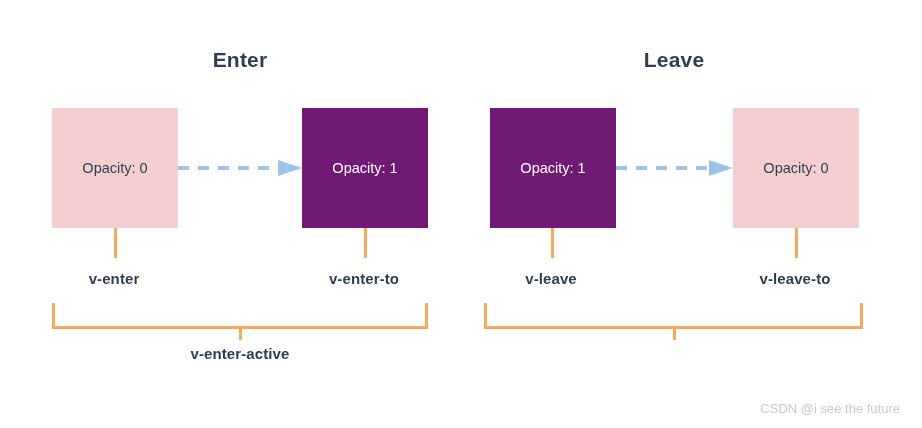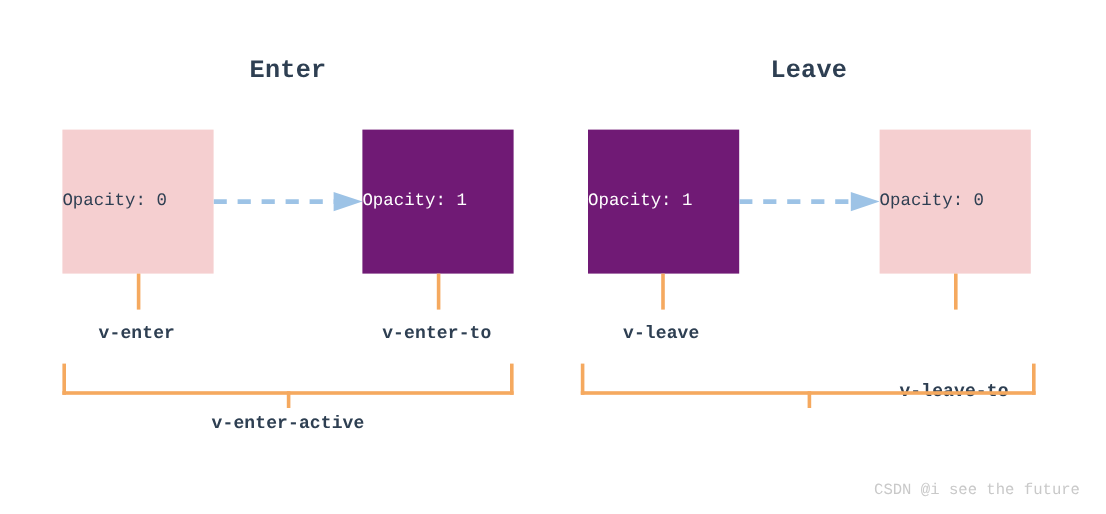--- a/index.html
+++ b/index.html
@@ -14,21 +14,20 @@
     overflow: hidden;
     font-family: "Liberation Sans", sans-serif;
     -webkit-font-smoothing: antialiased;
   }
 
   .canvas {
     position: absolute;
     left: 0; top: 0;
     width: 922px;
     height: 428px;
-    font-family: Liberation Mono, monospace;
   }
 
   
   .section-title {
     position: absolute;
     font-size: 21px;
     font-weight: bold;
     color: #2e3f52;
     text-align: center;
     letter-spacing: .2px;
@@ -38,20 +37,21 @@
   #title-enter { left: 240px; top: 48px; }
   #title-leave { left: 674px; top: 48px; }
 
   
   .state-box {
     position: absolute;
     width: 126px;
     height: 120px;
     display: flex;
     align-items: center;
+    justify-content: center;
     font-size: 14.5px;
     white-space: nowrap;
   }
   .state-box.light {
     background: #f5cfd0;
     color: #2e3f52;
   }
   .state-box.dark {
     background: #701a75;
     color: #ffffff;
@@ -87,21 +87,21 @@
     font-size: 15px;
     font-weight: bold;
     color: #2e3f52;
     white-space: nowrap;
     transform: translateX(-50%);
     letter-spacing: .1px;
   }
   #label-v-enter    { left: 114px; top: 270px; }
   #label-v-enter-to { left: 364px; top: 270px; }
   #label-v-leave    { left: 551px; top: 270px; }
-  #label-v-leave-to { left: 795px; top: 270px; margin-top: 48px; }
+  #label-v-leave-to { left: 795px; top: 270px; }
 
   
   .bracket {
     position: absolute;
     top: 303px;
     height: 26px;
     border-left: 3px solid #f5a95f;
     border-right: 3px solid #f5a95f;
     border-bottom: 3px solid #f5a95f;
     box-sizing: border-box;

